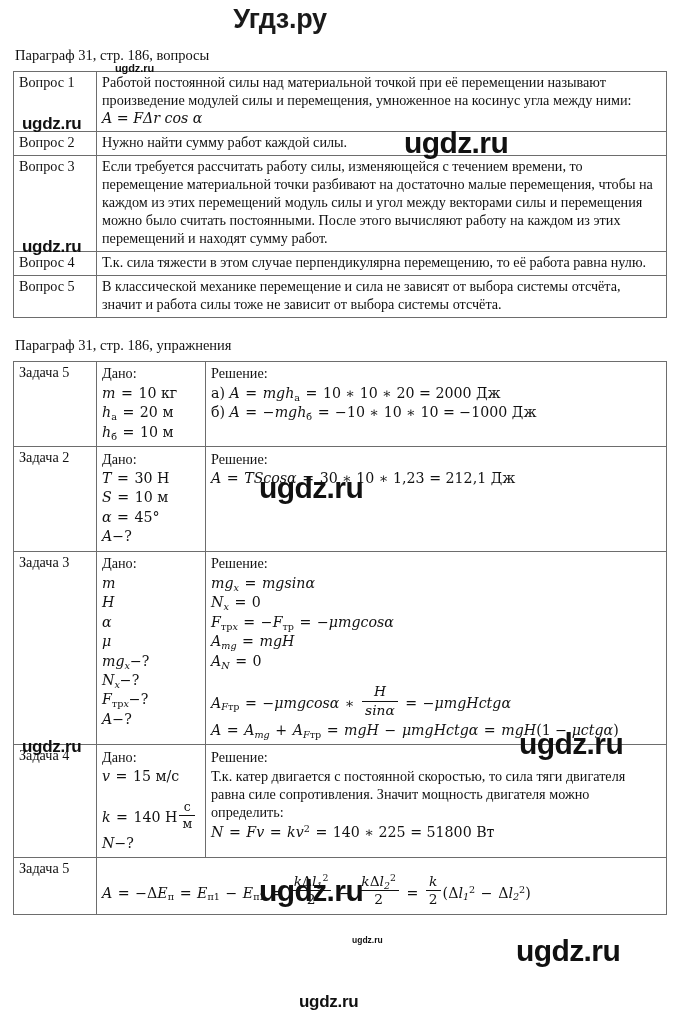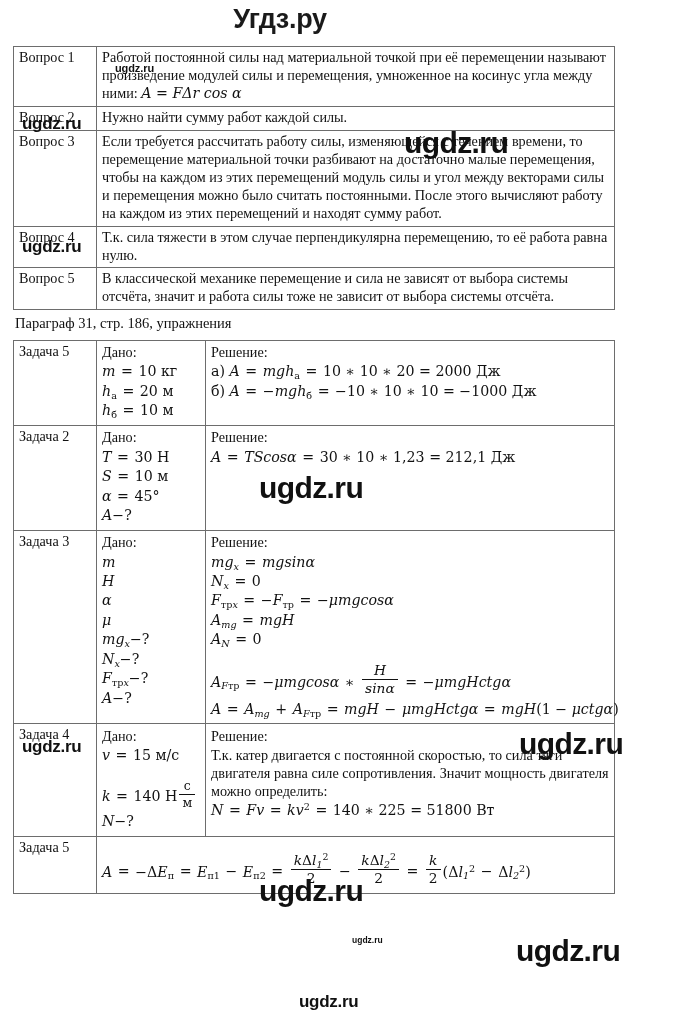--- a/index.html
+++ b/index.html
@@ -38,26 +38,26 @@
     top: 46px;
     width: 654px;
   }
 
   .section-caption {
     font-size: 14.5px;
     line-height: 1.25;
     margin: 0 0 7px 2px;
     white-space: nowrap;
   }
-  .section-caption.second { margin-top: 4px; }
+  .section-caption.second { margin-top: 18px; }
 
   
   table.qa {
     border-collapse: collapse;
-    width: 602px;
+    width: 654px;
     table-layout: fixed;
     background: transparent;
   }
   table.qa td {
     border: 1px solid #6d6d6d;
     vertical-align: top;
     padding: 2px 4px 3px 5px;
     font-size: 14.2px;
     line-height: 1.265;
   }
@@ -128,20 +128,21 @@
   .wm.small { font-size: 11px; letter-spacing: -0.1px; }
   .wm.tiny  { font-size: 8.5px; }
 </style>
 </head>
 <body>
 
 <div class="site-title">Угдз.ру</div>
 
 <div class="sheet">
 
+  <p class="section-caption">Параграф 31, стр. 186, вопросы</p>
 
   <table class="qa questions">
     <colgroup>
         <col class="c1">
         <col>
       </colgroup>
     <tbody>
       <tr>
         <td class="label-cell">Вопрос 1</td>
         <td>

